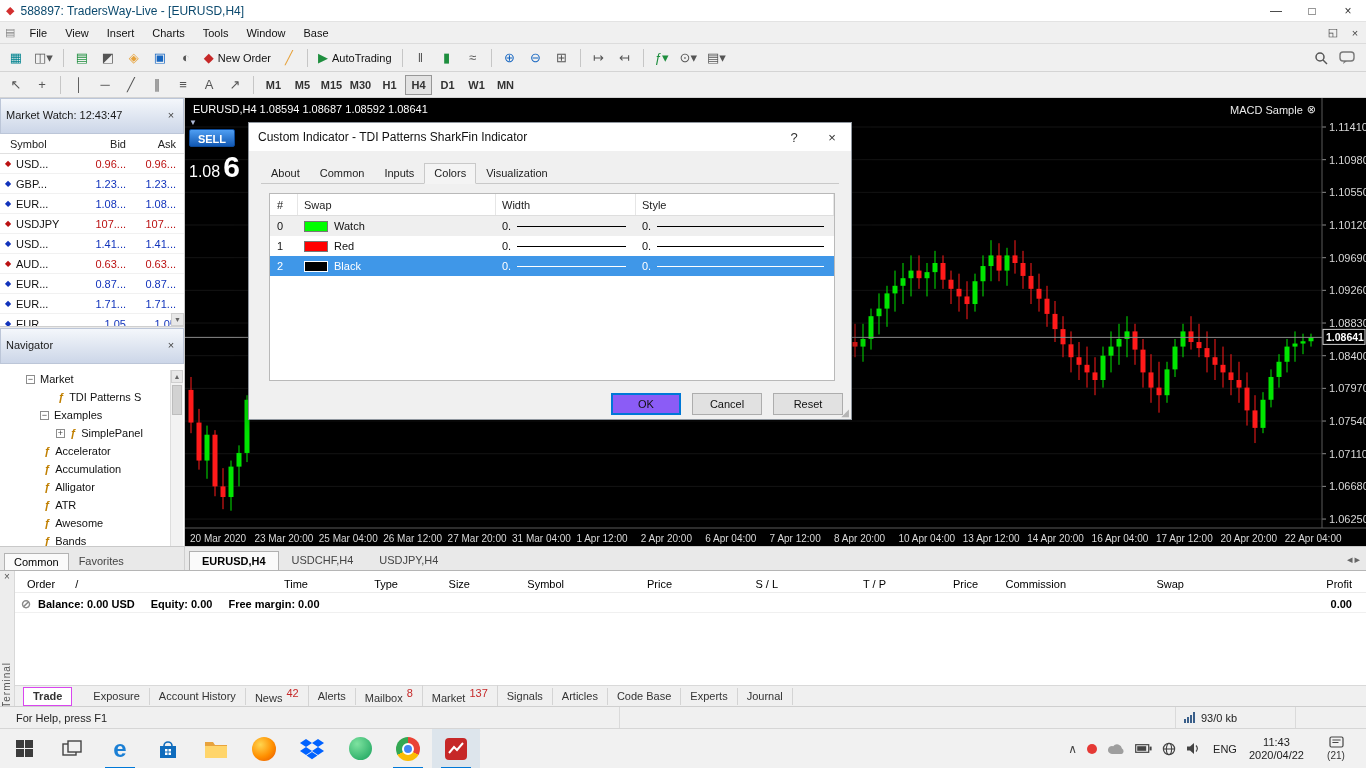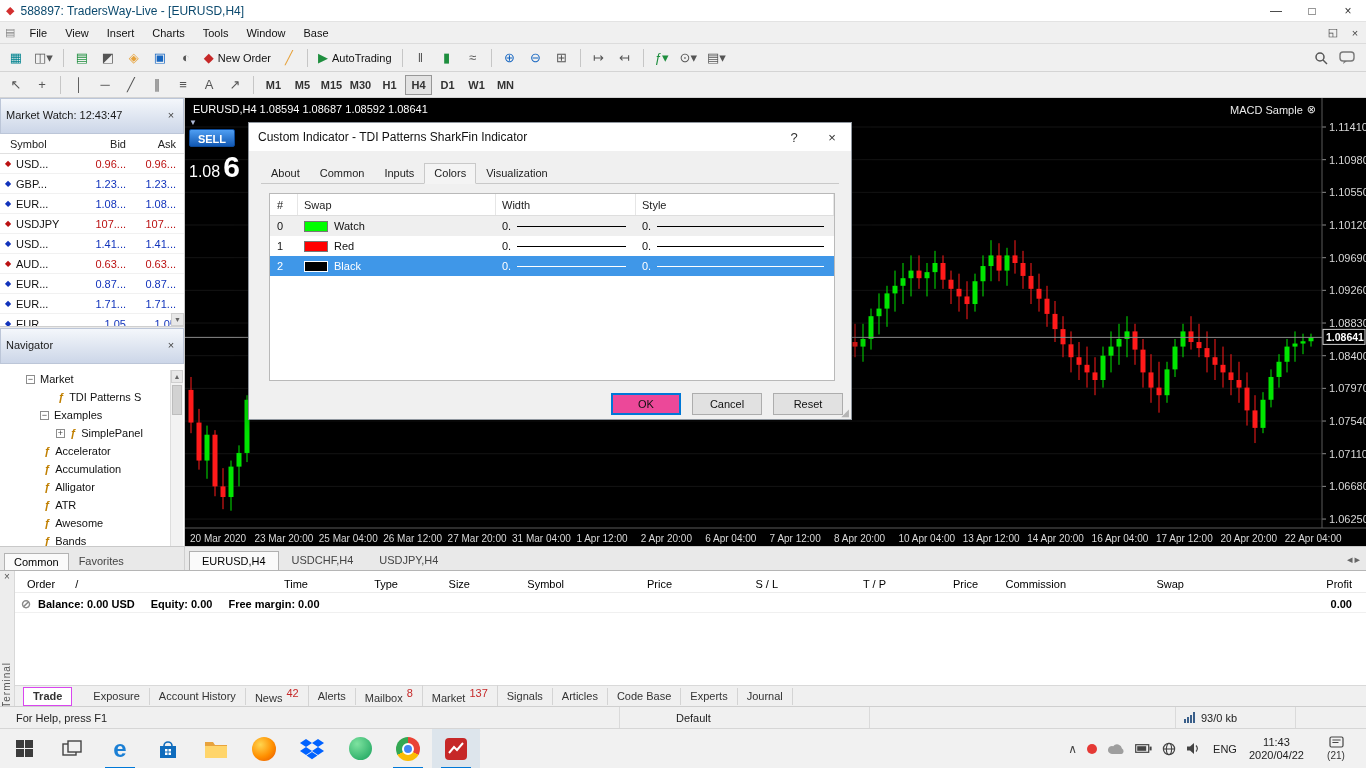--- a/index.html
+++ b/index.html
@@ -70,21 +70,21 @@
   .sellbtn{width:46px;height:18px;background:linear-gradient(#4f9ef2,#1259b4);color:#fff;font-weight:bold;text-align:center;line-height:18px;font-size:11px;border-radius:2px;border:1px solid #0d4a99}
   .bigbid{margin-top:3px;white-space:nowrap}
   .bigbid .s{font-size:16px}
   .bigbid .b{font-size:30px;font-weight:bold}
 
   
   .tabsrow{position:absolute;top:546px;left:0;right:0;height:24px;background:#e9e9e9;border-top:1px solid #c9c9c9;display:flex;align-items:flex-end}
   .navtabs{width:185px;display:flex;align-items:flex-end;padding-left:4px;border-right:1px solid #cfcfcf;height:100%}
   .ctabs{display:flex;align-items:flex-end;padding-left:4px;flex:1;height:100%}
   .ctab{padding:3px 12px;color:#444;border:1px solid transparent}
-  .ctab.active{background:#fafafa;border:1px solid #b0b0b0;border-bottom:none;color:#000;font-weight:normal}
+  .ctab.active{background:#fafafa;border:1px solid #b0b0b0;border-bottom:none;color:#000;font-weight:bold}
   .ctarrows{margin-left:auto;display:flex;gap:2px;padding:0 6px 4px 0;color:#666}
 
   
   .terminal{position:absolute;top:570px;left:0;right:0;height:136px;background:#fff;border-top:1px solid #b5b5b5}
   .tside{position:absolute;left:0;top:0;bottom:0;width:15px;background:#ededed;border-right:1px solid #d8d8d8}
   .tside .tx{display:block;text-align:center;color:#555;font-size:10px;height:14px}
   .tvert{position:absolute;top:50%;left:1px;transform:translateY(-50%) ;writing-mode:vertical-rl;text-orientation:mixed;rotate:180deg;color:#555;font-size:10px;letter-spacing:1px}
   .thead{position:absolute;left:15px;right:0;top:4px;height:18px;display:flex;align-items:center;color:#000;border-bottom:1px solid #ececec}
   .thc{text-align:right;padding-right:10px}
   .thc.first{text-align:left;padding-left:12px;display:flex;gap:20px}
@@ -145,21 +145,21 @@
   .cc2{width:140px;padding-left:6px;display:flex;align-items:center}
   .cc3{flex:1;padding-left:6px;display:flex;align-items:center}
   .crow{display:flex;height:20px;align-items:center;color:#111}
   .crow.r0{background:#efefef}
   .crow.sel{background:#3f97e8;color:#fff}
   .swatch{display:inline-block;width:24px;height:11px;border:1px solid #777}
   .crow.sel .swatch{border-color:#fff}
   .lsample{flex:1;height:1px;background:#000;margin:0 10px 0 6px}
   .crow.sel .lsample{background:#fff}
   .dbtn{position:absolute;width:70px;height:22px;background:#e1e1e1;border:1px solid #adadad;text-align:center;line-height:20px;color:#111}
-  .dbtn.focus{border:2px solid #0078d7;line-height:18px;background:#ec4899}
+  .dbtn.focus{border:2px solid #0078d7;line-height:18px;background:#8b5cf6}
   .grip{position:absolute;right:2px;bottom:1px;color:#b5b5b5;font-size:10px}
 </style>
 </head>
 <body>
 
 <div class="screen">
 
   <div class="titlebar">
     <span class="appico">◆</span>
     <span class="titletxt">588897: TradersWay-Live - [EURUSD,H4]</span>
@@ -820,23 +820,20 @@
       <span class="ttab"><span>Code Base</span></span>
       <span class="ttab"><span>Experts</span></span>
       <span class="ttab"><span>Journal</span></span>
     </div>
   </div>
 
   <div class="status">
     <div class="sseg s1">
         <span>For Help, press F1</span>
       </div>
-    <div class="sseg s2">
-        <span>Default</span>
-      </div>
     <div class="sseg s3"></div>
     <div class="sseg s4">
         <span class="bars">
           <i></i>
           <i></i>
           <i></i>
           <i></i>
         </span>
         <span>93/0 kb</span>
       </div>

